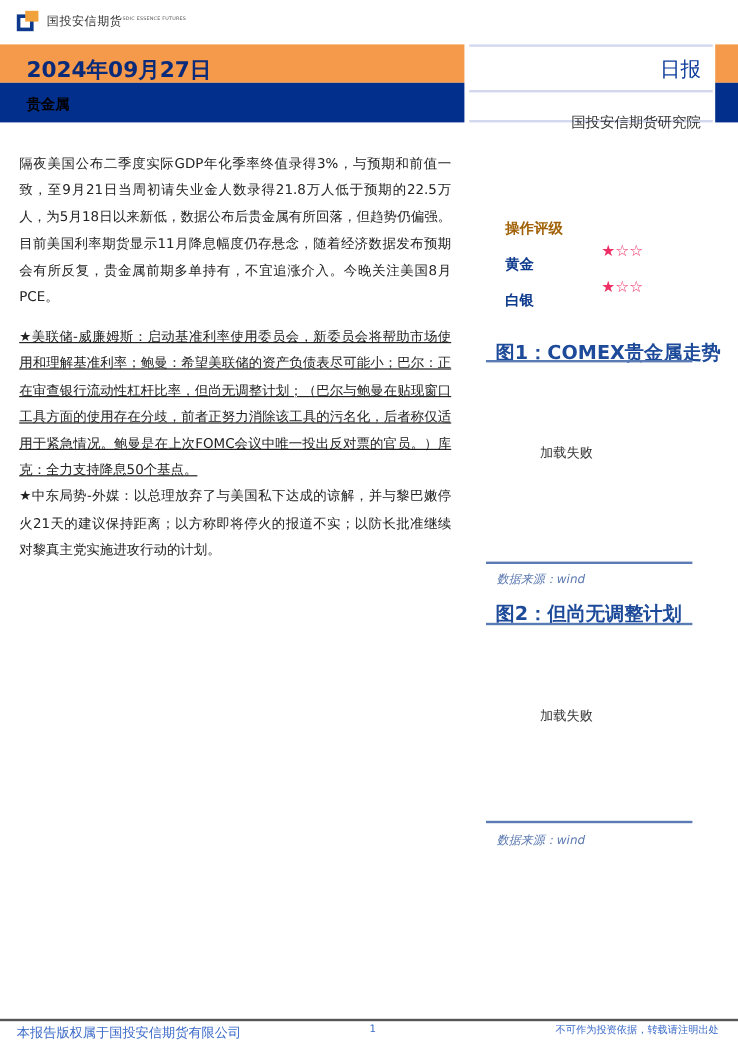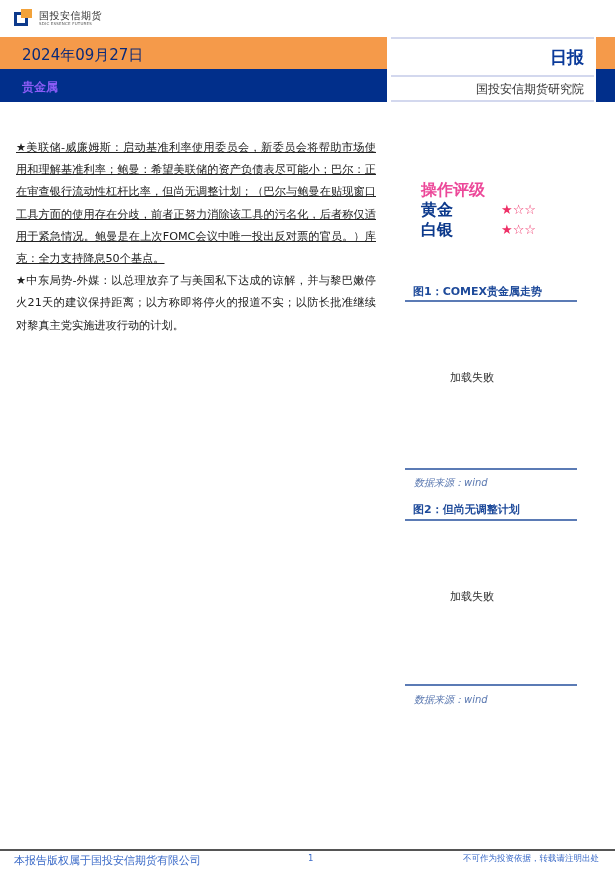--- a/index.html
+++ b/index.html
@@ -3,46 +3,46 @@
 <meta charset="utf-8">
 <style>
   html, body { margin:0; padding:0; }
   body { width:615px; height:870px; position:relative; background:#ffffff; overflow:hidden;
          font-family:"DejaVu Sans", sans-serif; color:#222; }
   .logo { position:absolute; left:14px; top:9px; display:flex; align-items:center; }
   .logo-mark { width:20px; height:18px; position:relative; }
   .logo-mark .sq-blue { position:absolute; left:0; top:3px; width:14px; height:14px; background:#0d3a8c; }
   .logo-mark .sq-inner { position:absolute; left:3px; top:6px; width:8px; height:8px; background:#fff; }
   .logo-mark .sq-orange { position:absolute; left:7px; top:0; width:11px; height:9px; background:#f2a23a; }
-  .logo-text { margin-left:5px; display:flex; flex-direction:column; }
+  .logo-text { margin-left:5px; display:flex; flex-direction:row; }
   .logo-cn { font-size:10px; color:#333; letter-spacing:0.5px; line-height:11px; }
   .logo-en { font-size:4px; color:#555; letter-spacing:0.2px; line-height:5px; }
 
   .bar-orange { position:absolute; left:0; top:37px; width:387px; height:32px; background:#f59a4a; }
   .bar-blue { position:absolute; left:0; top:69px; width:387px; height:33px; background:#012f8b; }
   .bar-orange-r { position:absolute; left:596px; top:37px; width:19px; height:32px; background:#f59a4a; }
   .bar-blue-r { position:absolute; left:596px; top:69px; width:19px; height:33px; background:#012f8b; }
-  .date { position:absolute; left:22px; top:46px; font-size:15px; font-weight:normal; color:#0a2a7a; }
-  .category { position:absolute; left:22px; top:79px; font-size:12px; font-weight:bold; color:#8b5cf6;text-align:center; }
+  .date { position:absolute; left:22px; top:46px; font-size:18px; font-weight:bold; color:#0a2a7a; }
+  .category { position:absolute; left:22px; top:79px; font-size:12px; font-weight:bold; color:#000000;text-align:center; }
 
   .rpanel-line { position:absolute; left:391px; width:203px; height:2px; background:#d3d8ee; }
-  .daily { position:absolute; right:31px; top:46px; font-size:17px; font-weight:bold; color:#0a3a9a; }
-  .institute { position:absolute; right:31px; top:81px; font-size:12px; color:#333; }
+  .daily { position:absolute; right:31px; top:46px; font-size:17px; font-weight:normal; color:#0a3a9a; }
+  .institute { position:absolute; right:31px; top:94px; font-size:12px; color:#333; }
 
   .main { position:absolute; left:16px; top:126px; width:360px; font-size:11.2px; line-height:22.2px; color:#222; text-align:justify; }
   .main p { margin:0; }
   .p2 { margin-top:11px !important;text-decoration:underline; }
 
   .rating { position:absolute; left:421px; top:180px; width:180px; }
-  .rating-title { font-size:16px; font-weight:bold; color:#ec4899; line-height:20px; }
+  .rating-title { font-size:12px; font-weight:bold; color:#a16207; line-height:20px; }
   .rating-row { display:flex; line-height:20px; }
-  .rating-name { width:80px; font-size:16px; font-weight:bold; color:#0d3a8c; }
+  .rating-name { width:80px; font-size:12px; font-weight:bold; color:#0d3a8c;margin-top:10px; }
   .stars { font-size:13px; color:#ee2f66; letter-spacing:0px; }
 
-  .fig-title { position:absolute; left:413px; font-size:11px; font-weight:bold; color:#1e4a9a; }
+  .fig-title { position:absolute; left:413px; font-size:16px; font-weight:bold; color:#1e4a9a; }
   .fig-line { position:absolute; left:405px; width:172px; height:2px; background:#5b7bb5; }
   .fig-fail { position:absolute; left:450px; font-size:11px; color:#333;margin-top:48px; }
   .fig-src { position:absolute; left:414px; font-size:10px; font-style:italic; color:#5a78b0;text-align:right; }
 
   .footer-line { position:absolute; left:0; top:849px; width:615px; height:2px; background:#555; }
   .footer-left { position:absolute; left:14px; top:853px; font-size:11px; color:#3a6ac8; }
   .footer-mid { position:absolute; left:308px; top:853px; font-size:8.5px; color:#3a6ac8; }
   .footer-right { position:absolute; right:16px; top:853px; font-size:8.5px; color:#3a6ac8; }
 </style>
 </head>
@@ -67,20 +67,21 @@
 <div class="date">2024年09月27日</div>
 <div class="category">贵金属</div>
 
 <div class="rpanel-line" style="top:37px"></div>
 <div class="rpanel-line" style="top:75px"></div>
 <div class="rpanel-line" style="top:100px"></div>
 <div class="daily">日报</div>
 <div class="institute">国投安信期货研究院</div>
 
 <div class="main">
+  <p>隔夜美国公布二季度实际GDP年化季率终值录得3%，与预期和前值一致，至9月21日当周初请失业金人数录得21.8万人低于预期的22.5万人，为5月18日以来新低，数据公布后贵金属有所回落，但趋势仍偏强。目前美国利率期货显示11月降息幅度仍存悬念，随着经济数据发布预期会有所反复，贵金属前期多单持有，不宜追涨介入。今晚关注美国8月PCE。</p>
   <p class="p2">★美联储-威廉姆斯：启动基准利率使用委员会，新委员会将帮助市场使用和理解基准利率；鲍曼：希望美联储的资产负债表尽可能小；巴尔：正在审查银行流动性杠杆比率，但尚无调整计划；（巴尔与鲍曼在贴现窗口工具方面的使用存在分歧，前者正努力消除该工具的污名化，后者称仅适用于紧急情况。鲍曼是在上次FOMC会议中唯一投出反对票的官员。）库克：全力支持降息50个基点。</p>
   <p>★中东局势-外媒：以总理放弃了与美国私下达成的谅解，并与黎巴嫩停火21天的建议保持距离；以方称即将停火的报道不实；以防长批准继续对黎真主党实施进攻行动的计划。</p>
 </div>
 
 <div class="rating">
   <div class="rating-title">操作评级</div>
   <div class="rating-row">
     <span class="rating-name">黄金</span>
     <span class="stars">★☆☆</span>
   </div>

